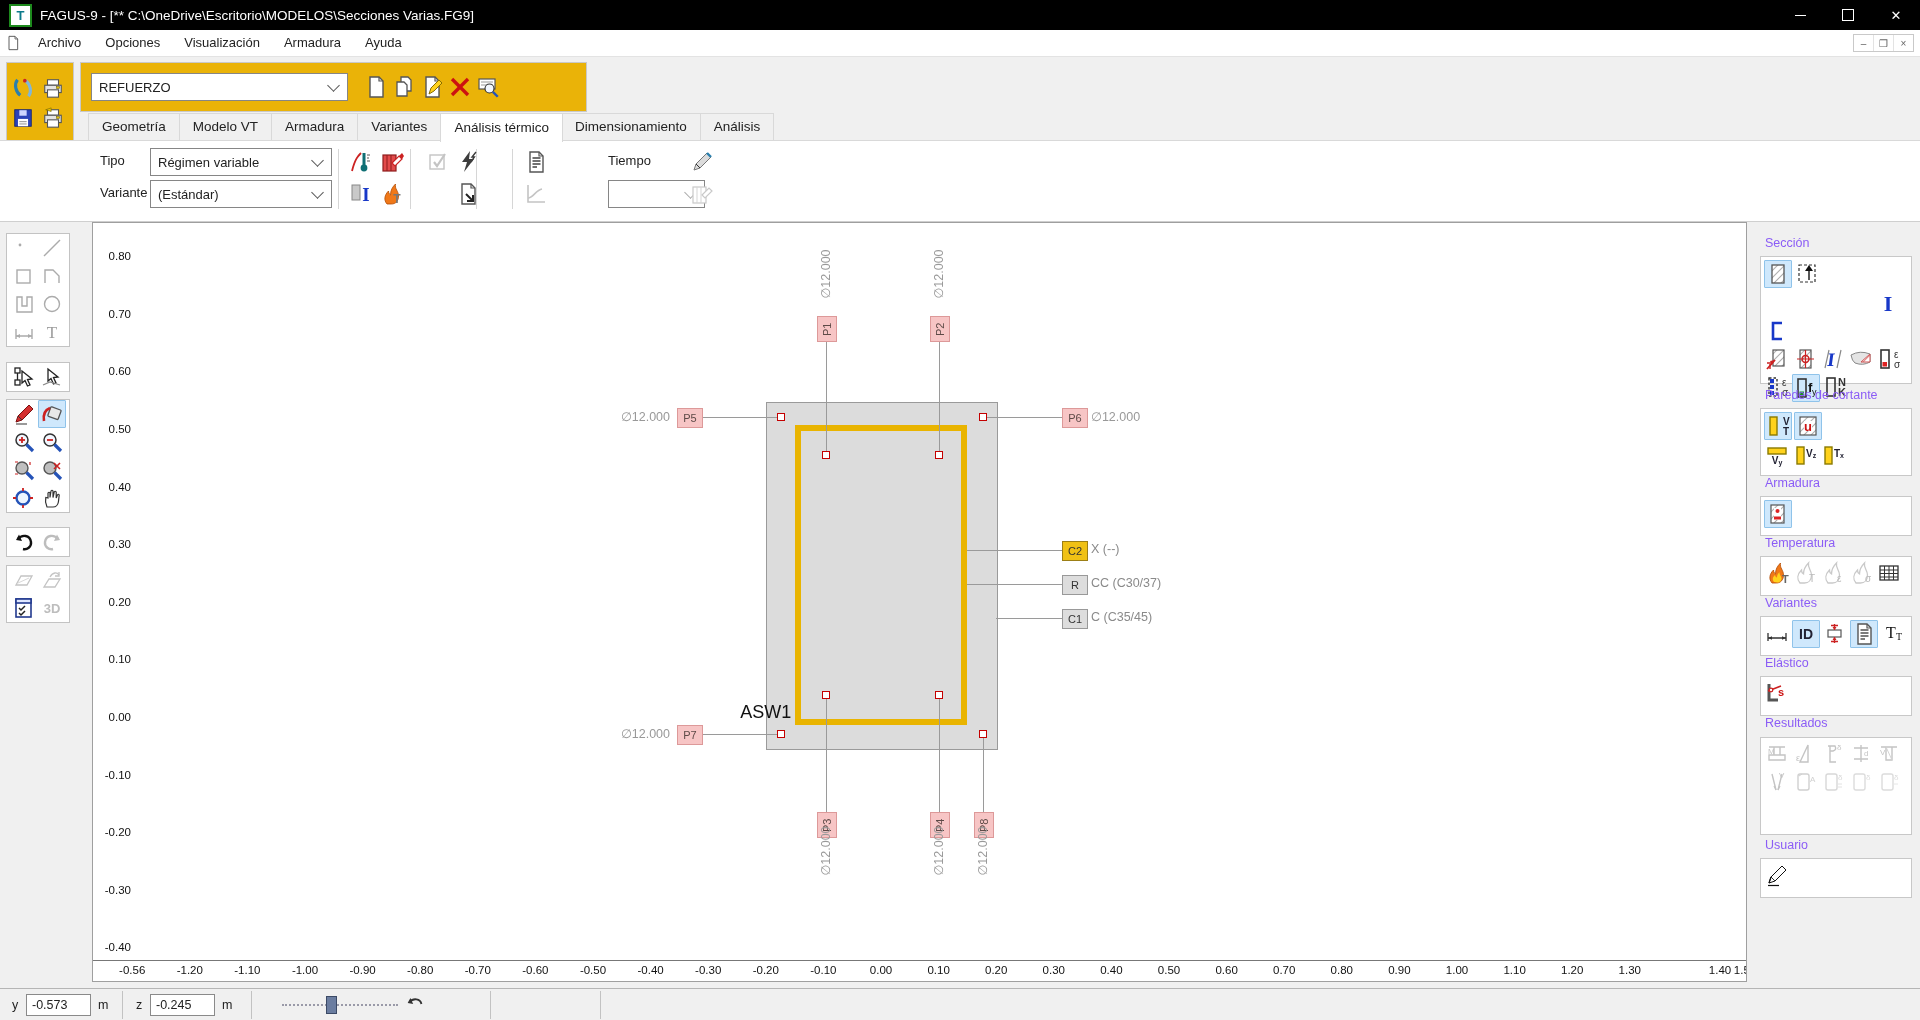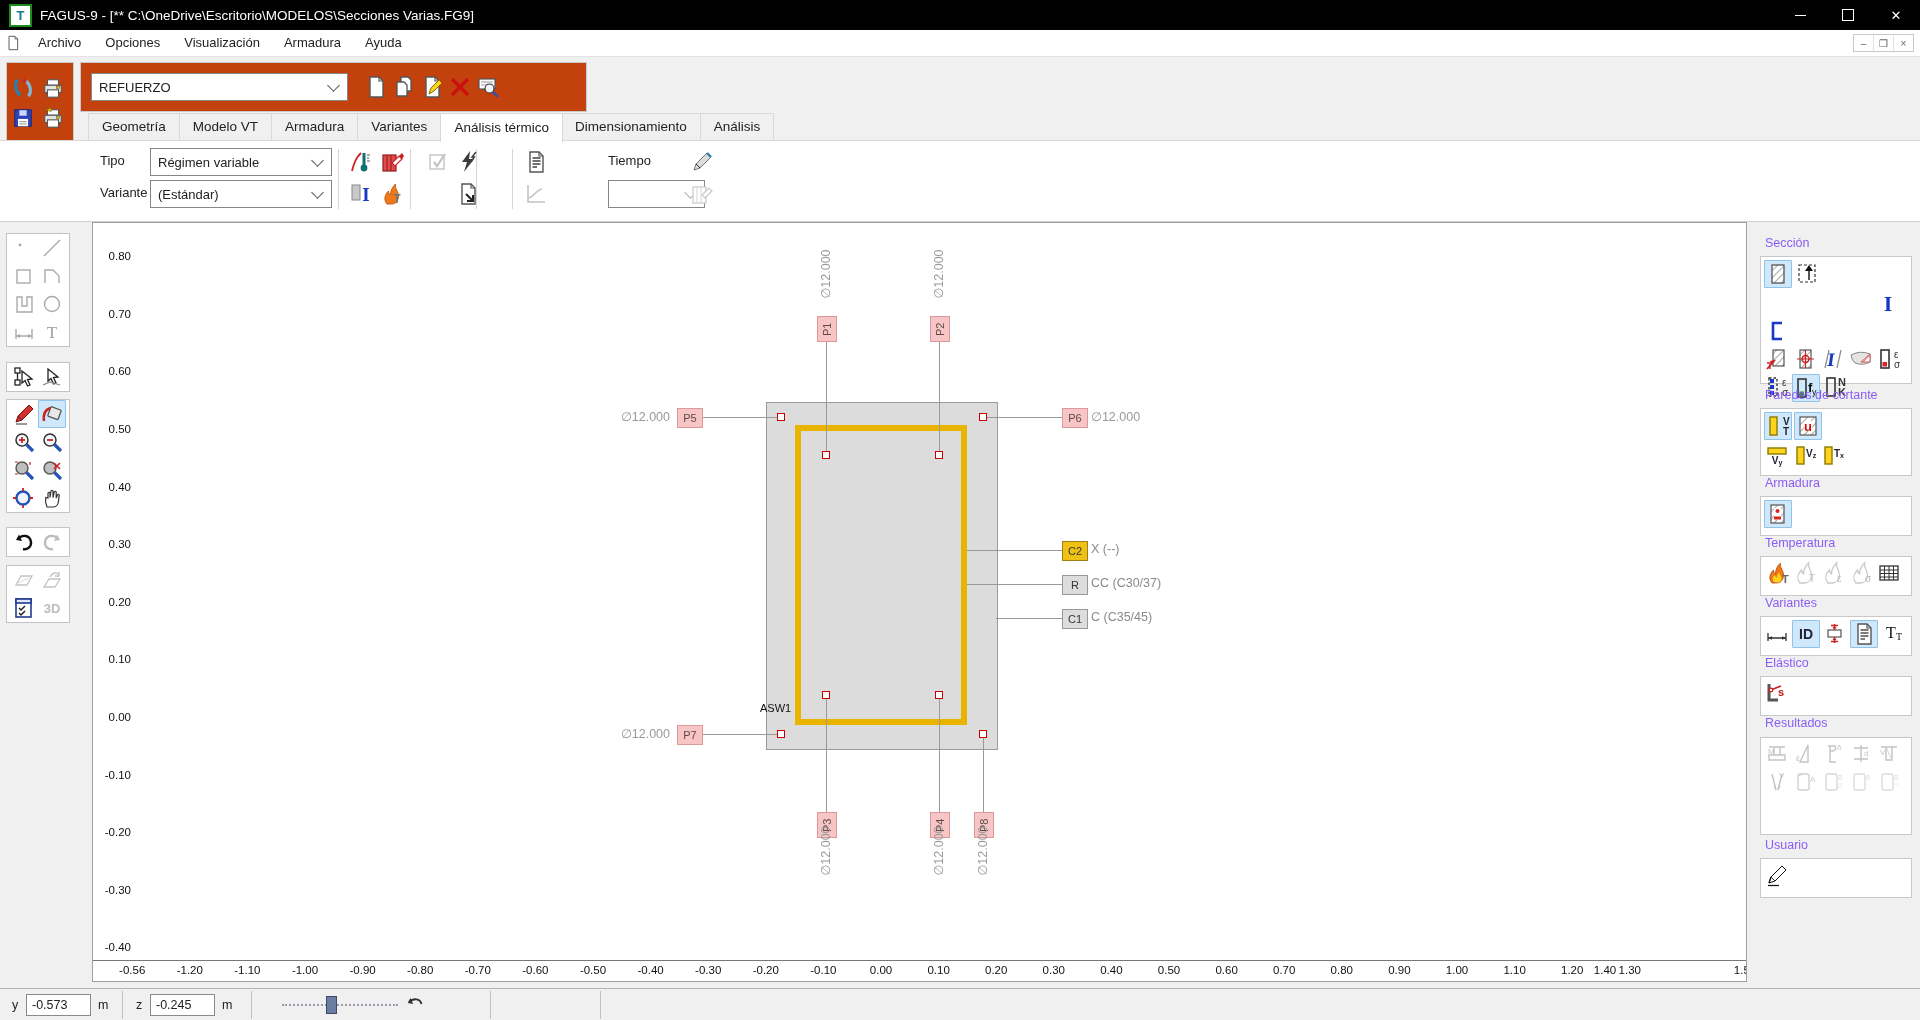--- a/index.html
+++ b/index.html
@@ -19,21 +19,21 @@
   
   #menubar{position:absolute;left:0;top:30px;width:1920px;height:26px;background:#fff;
            border-bottom:1px solid #e3e3e3;display:flex;align-items:center;font-size:13px}
   .menuitem{padding:0 12px;line-height:26px}
   #mdicontrols{margin-left:auto;margin-right:6px;display:flex;border:1px solid #c9c9c9}
   .mdibtn{width:19px;height:16px;display:flex;align-items:center;justify-content:center;
           color:#666;font-size:10px;border-left:1px solid #e3e3e3}
   .mdibtn:first-child{border-left:none}
   
   #toolzone{position:absolute;left:0;top:57px;width:1920px;height:56px}
-  .toolbox{position:absolute;background:#c2410c;border:1px solid #c9c9c9}
+  .toolbox{position:absolute;background:#eab308;border:1px solid #c9c9c9}
   #leftbox{left:6px;top:5px;width:66px;height:84px;display:grid;grid-template-columns:30px 30px;
            grid-auto-rows:30px;justify-content:center;align-content:center}
   #mainbox{left:80px;top:5px;width:505px;height:48px;display:flex;align-items:center}
   .combo{background:#fff;border:1px solid #868686;display:flex;align-items:center;font-size:13px;height:26px}
   .combo .val{flex:1;padding-left:7px;white-space:nowrap;overflow:hidden}
   .chev{width:8px;height:8px;border-right:1.6px solid #555;border-bottom:1.6px solid #555;
         transform:rotate(45deg);margin:-4px 9px 0 4px}
   .ic{display:flex;align-items:center;justify-content:center}
   .ic svg{display:block}
   .ic26{width:28px;height:28px}
@@ -65,21 +65,21 @@
   .plabel{font-size:11px;color:#5e4a47;display:flex;align-items:center;justify-content:center;
           background:#f7c5c5;border:1px solid #d99}
   .plabel.h{width:24px;height:18px}
   .plabel.v{width:18px;height:24px;writing-mode:vertical-rl;transform:rotate(180deg)}
   .plabel.yel{background:#f0c115;border-color:#9c7f16;color:#333}
   .plabel.gry{background:#ddd;border-color:#999;color:#333}
   .dia{color:#999;font-size:12.5px;white-space:nowrap}
   .dia.v{height:16px;line-height:16px;text-align:center;transform:rotate(-90deg)}
   .dia.r{text-align:right}
   .mat{color:#8a8a8a;font-size:12.5px;white-space:nowrap}
-  .asw{color:#111;font-size:11px;text-align:right}
+  .asw{color:#111;font-size:18px;text-align:right}
   
   .ltbox{position:absolute;left:6px;width:62px;background:#fff;border:1px solid #c3c3c3;
          display:grid;grid-template-columns:28px 28px;grid-auto-rows:28px;justify-content:center;align-content:center}
   
   .rphead{position:absolute;left:1760px;width:146px;font-size:12.5px;color:#8b5cf6;padding-left:5px}
   .rpbox{position:absolute;left:1760px;width:146px;background:#fff;border:1px solid #c8c8c8;
          display:flex;flex-wrap:wrap;align-content:flex-start;padding:2px}
   .rpbox .ic{width:26px;height:26px;margin:1px}
   .lbl3d{font-size:13px;font-weight:bold;color:#bdbdbd;display:flex;align-items:center;justify-content:center}
   
@@ -523,21 +523,21 @@
     <div class="xtick" style="left: 996.4px; top: 741px; width: 44px;">0.40</div>
     <div class="xtick" style="left: 1054px; top: 741px; width: 44px;">0.50</div>
     <div class="xtick" style="left: 1111.6px; top: 741px; width: 44px;">0.60</div>
     <div class="xtick" style="left: 1169.2px; top: 741px; width: 44px;">0.70</div>
     <div class="xtick" style="left: 1226.8px; top: 741px; width: 44px;">0.80</div>
     <div class="xtick" style="left: 1284.4px; top: 741px; width: 44px;">0.90</div>
     <div class="xtick" style="left: 1342px; top: 741px; width: 44px;">1.00</div>
     <div class="xtick" style="left: 1399.6px; top: 741px; width: 44px;">1.10</div>
     <div class="xtick" style="left: 1457.2px; top: 741px; width: 44px;">1.20</div>
     <div class="xtick" style="left: 1514.8px; top: 741px; width: 44px;">1.30</div>
-    <div class="xtick" style="left: 1490px; top: 741px; width: 44px;">1.40</div>
+    <div class="xtick" style="left: 1605px; top: 741px; width: 44px;">1.40</div>
     <div class="xtick" style="left: 1630px; top: 741px; width: 44px;">1.50</div>
     <div class="ytick" style="left: 2px; top: 27.2px; width: 36px;">0.80</div>
     <div class="ytick" style="left: 2px; top: 84.8px; width: 36px;">0.70</div>
     <div class="ytick" style="left: 2px; top: 142.4px; width: 36px;">0.60</div>
     <div class="ytick" style="left: 2px; top: 200px; width: 36px;">0.50</div>
     <div class="ytick" style="left: 2px; top: 257.6px; width: 36px;">0.40</div>
     <div class="ytick" style="left: 2px; top: 315.2px; width: 36px;">0.30</div>
     <div class="ytick" style="left: 2px; top: 372.8px; width: 36px;">0.20</div>
     <div class="ytick" style="left: 2px; top: 430.4px; width: 36px;">0.10</div>
     <div class="ytick" style="left: 2px; top: 488px; width: 36px;">0.00</div>

